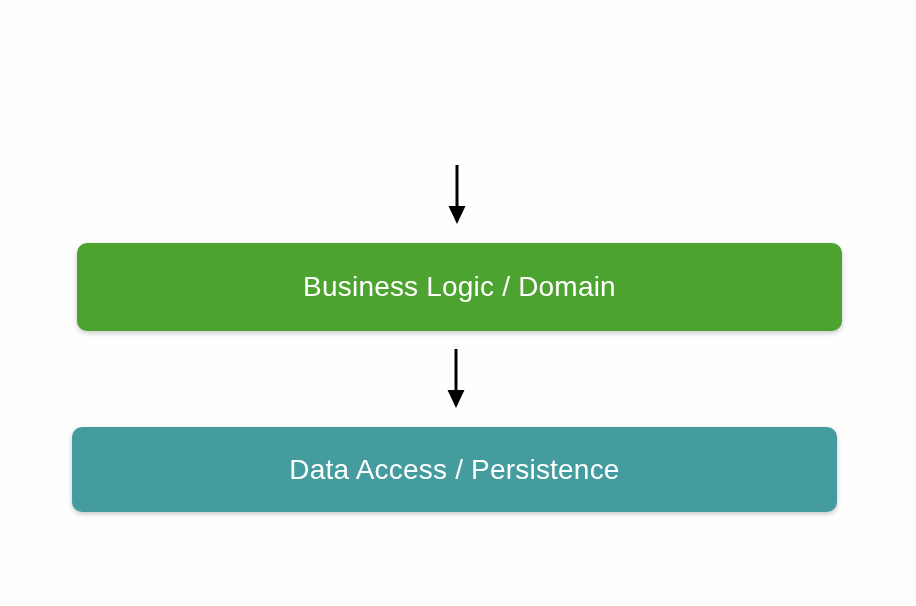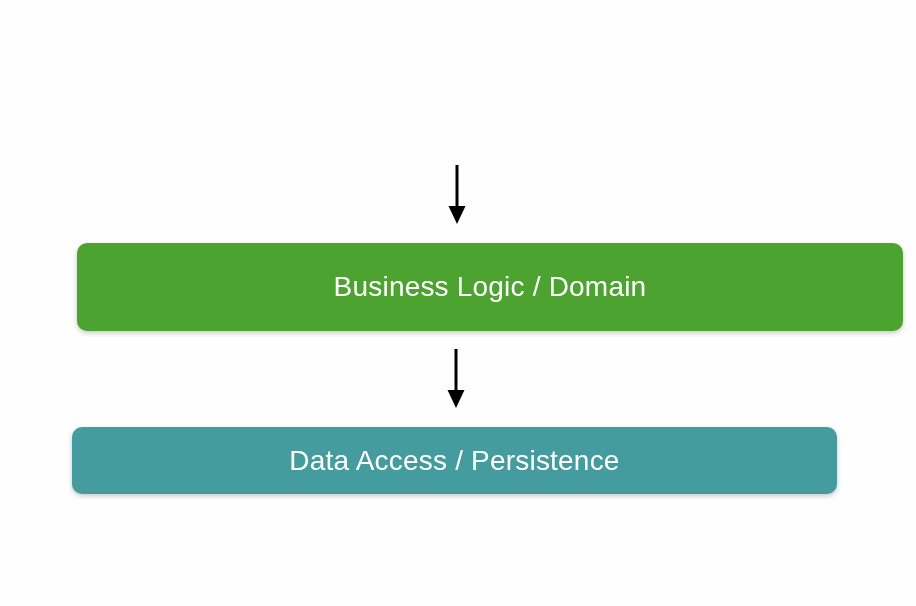--- a/index.html
+++ b/index.html
@@ -36,26 +36,26 @@
 <body>
 
 <div class="canvas" style="background: rgb(254, 254, 254);">
 
 
   <svg class="arrow" style="left:440px; top:163px;" width="34" height="62" viewBox="0 0 34 62">
     <line x1="17" y1="2" x2="17" y2="45" stroke-width="3" stroke="#000000"></line>
     <polygon points="8.5,43 25.5,43 17,61" fill="#000000"></polygon>
   </svg>
 
-  <div class="layer-box" style="left: 77px; top: 243px; width: 826px; height: 88px; background: rgb(77, 163, 47); color: rgb(255, 255, 255);">
+  <div class="layer-box" style="left: 77px; top: 243px; width: 765px; height: 88px; background: rgb(77, 163, 47); color: rgb(255, 255, 255);">
     <span class="layer-label">Business Logic / Domain</span>
   </div>
 
   <svg class="arrow" style="left:439px; top:347px;" width="34" height="62" viewBox="0 0 34 62">
     <line x1="17" y1="2" x2="17" y2="45" stroke-width="3" stroke="#000000"></line>
     <polygon points="8.5,43 25.5,43 17,61" fill="#000000"></polygon>
   </svg>
 
-  <div class="layer-box" style="left: 72px; top: 427px; width: 765px; height: 67px; background: rgb(69, 156, 158); color: rgb(255, 255, 255);">
+  <div class="layer-box" style="left: 72px; top: 427px; width: 765px; height: 85px; background: rgb(69, 156, 158); color: rgb(255, 255, 255);">
     <span class="layer-label">Data Access / Persistence</span>
   </div>
 
 </div>
 
 </body></html>

